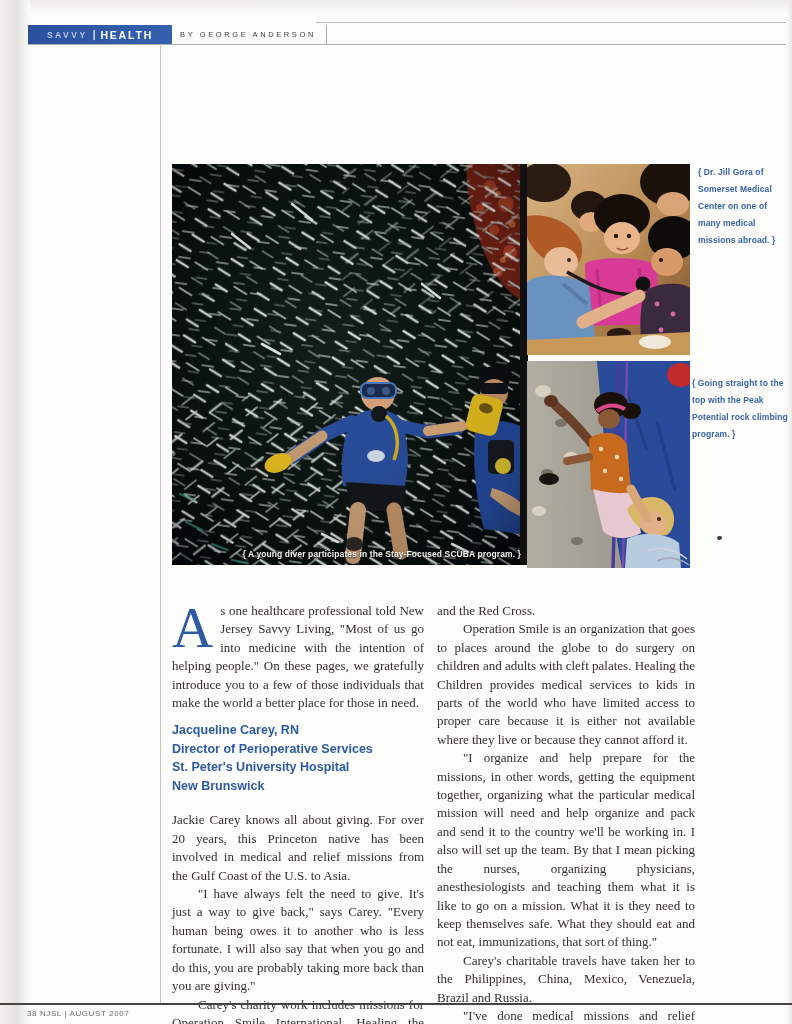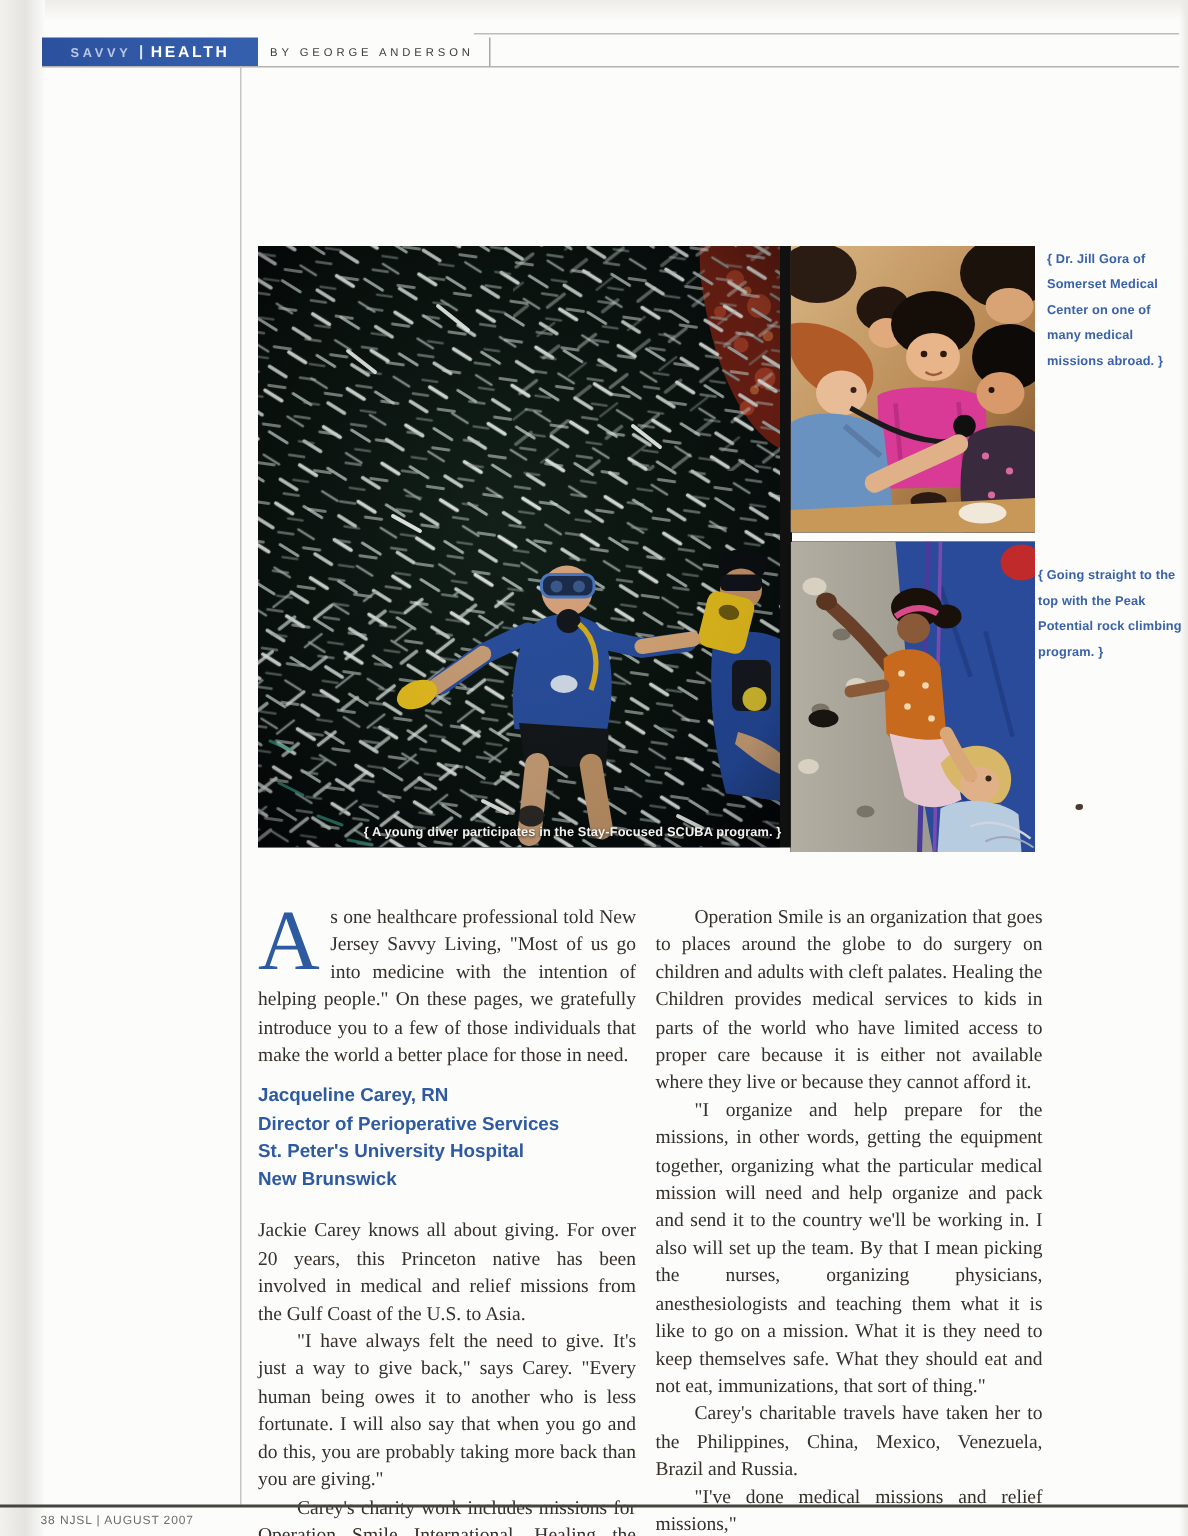--- a/index.html
+++ b/index.html
@@ -346,20 +346,21 @@
       <div>Director of Perioperative Services</div>
       <div>St. Peter's University Hospital</div>
       <div>New Brunswick</div>
     </div>
     <p>Jackie Carey knows all about giving. For over 20 years, this Princeton native has been involved in medical and relief missions from the Gulf Coast of the U.S. to Asia.</p>
     <p class="indent">"I have always felt the need to give. It's just a way to give back," says Carey. "Every human being owes it to another who is less fortunate. I will also say that when you go and do this, you are probably taking more back than you are giving."</p>
     <p class="indent">Carey's charity work includes missions for Operation Smile International, Healing the Children</p>
   </div>
 
   <div class="col col-right">
+    <p>and the Red Cross.</p>
     <p class="indent">Operation Smile is an organization that goes to places around the globe to do surgery on children and adults with cleft palates. Healing the Children provides medical services to kids in parts of the world who have limited access to proper care because it is either not available where they live or because they cannot afford it.</p>
     <p class="indent">"I organize and help prepare for the missions, in other words, getting the equipment together, organizing what the particular medical mission will need and help organize and pack and send it to the country we'll be working in. I also will set up the team. By that I mean picking the nurses, organizing physicians, anesthesiologists and teaching them what it is like to go on a mission. What it is they need to keep themselves safe. What they should eat and not eat, immunizations, that sort of thing."</p>
     <p class="indent">Carey's charitable travels have taken her to the Philippines, China, Mexico, Venezuela, Brazil and Russia.</p>
     <p class="indent">"I've done medical missions and relief missions,"</p>
   </div>
 
   <div class="rule-footer"></div>
   <div class="footer-text">38 NJSL | AUGUST 2007</div>
 </div>
 

